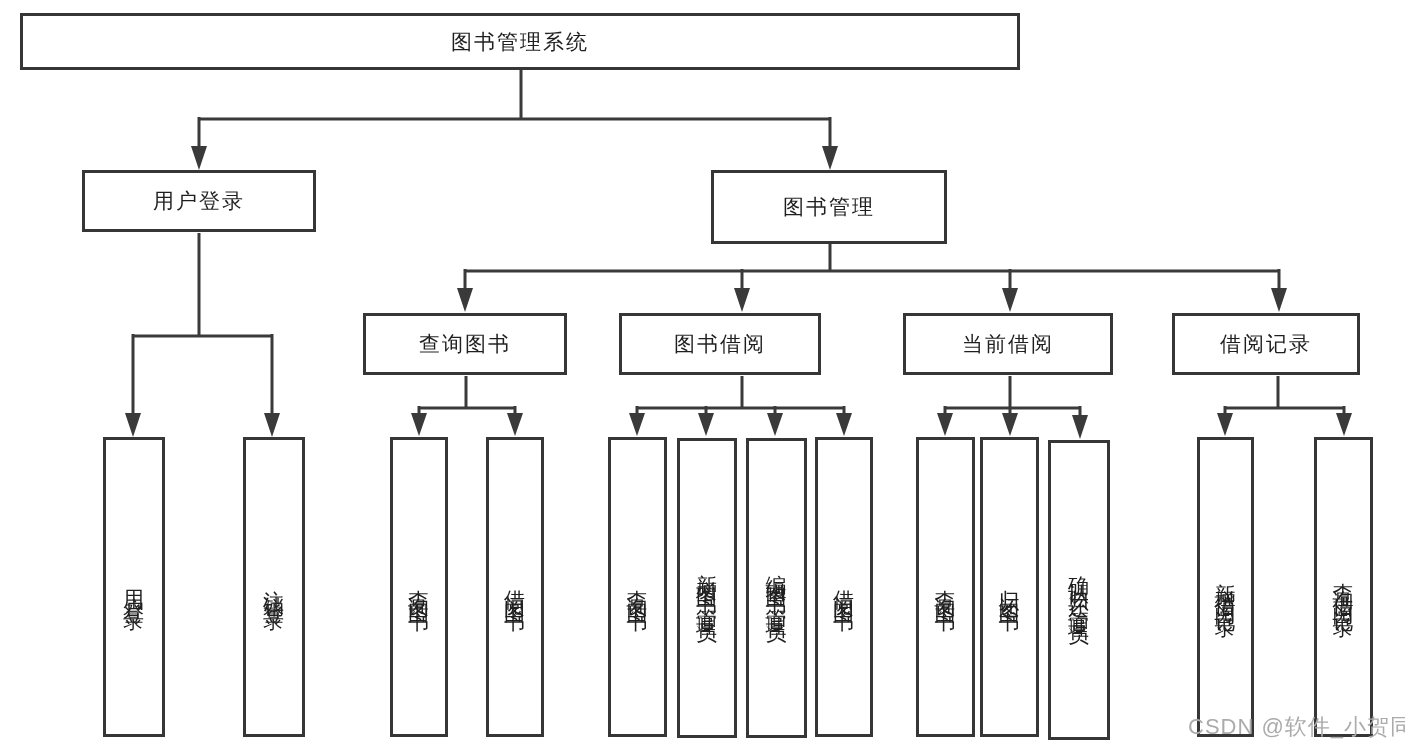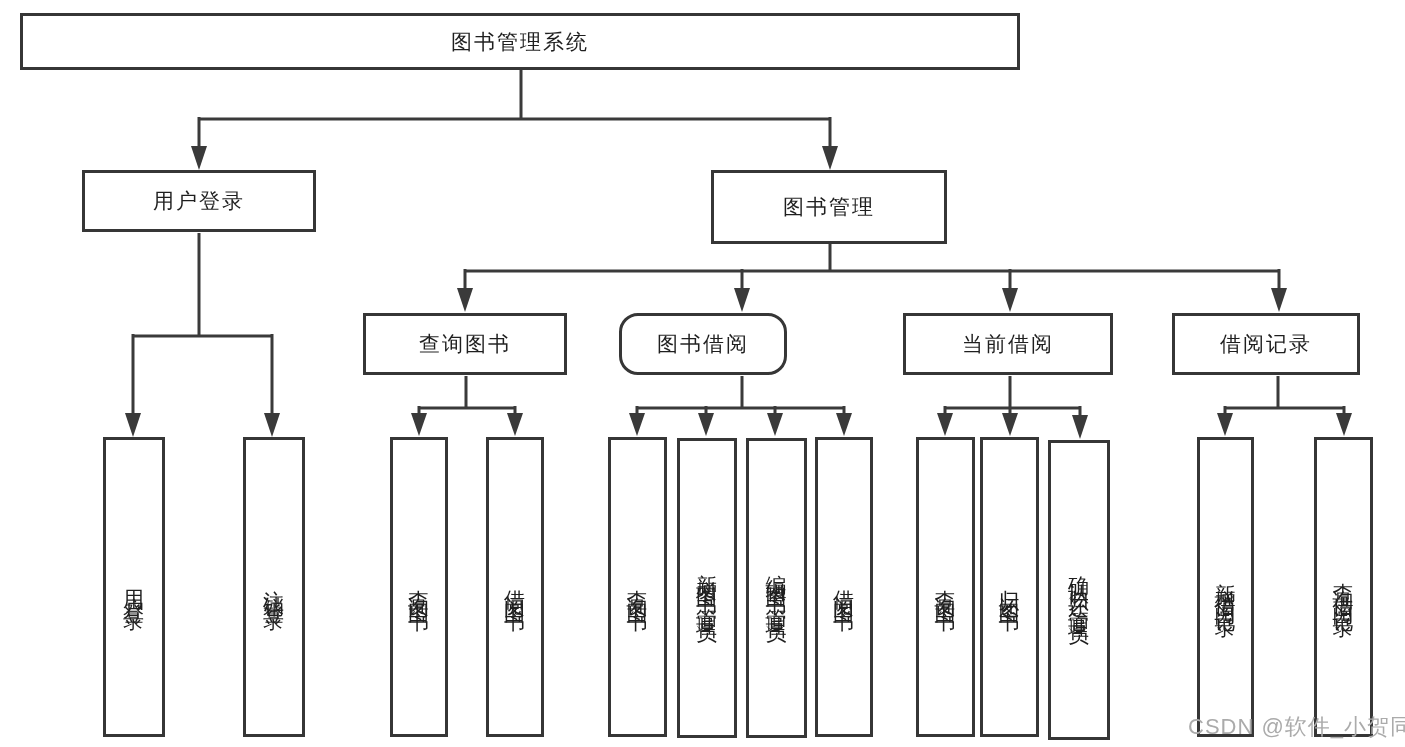--- a/index.html
+++ b/index.html
@@ -105,21 +105,21 @@
   <div class="node" style="left:82px; top:170px; width:234px; height:62px;">
     <span>用户登录</span>
   </div>
   <div class="node" style="left:711px; top:170px; width:236px; height:74px;">
     <span>图书管理</span>
   </div>
 
   <div class="node" style="left:363px; top:313px; width:204px; height:62px;">
     <span>查询图书</span>
   </div>
-  <div class="node" style="left:619px; top:313px; width:168px; height:62px;border-radius:19px;">
+  <div class="node" style="left:619px; top:313px; width:202px; height:62px;">
     <span>图书借阅</span>
   </div>
   <div class="node" style="left:903px; top:313px; width:210px; height:62px;justify-content:center;">
     <span>当前借阅</span>
   </div>
   <div class="node" style="left:1172px; top:313px; width:188px; height:62px;">
     <span>借阅记录</span>
   </div>
 
   <div class="node leaf" style="left:103px; top:437px; width:62px; height:300px;">

